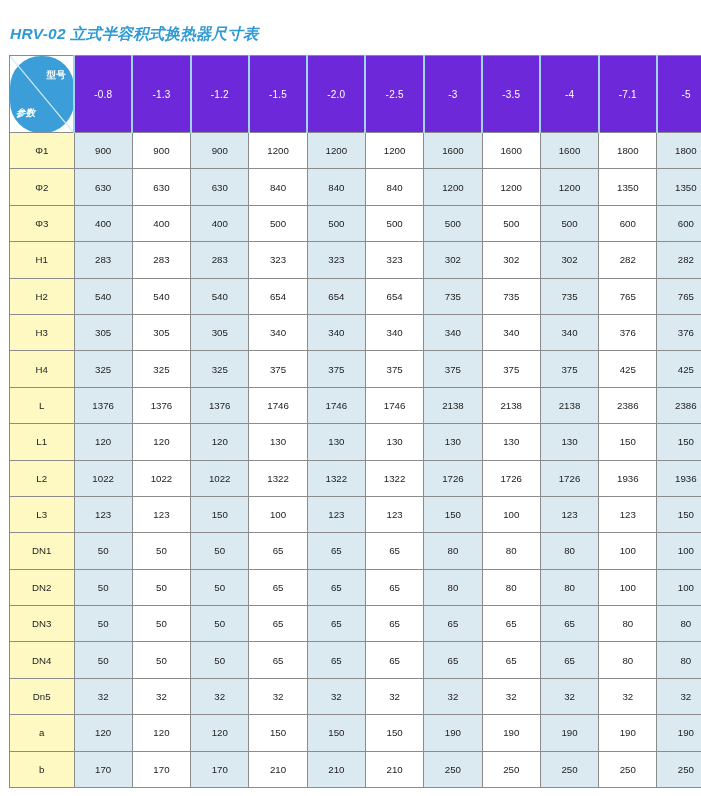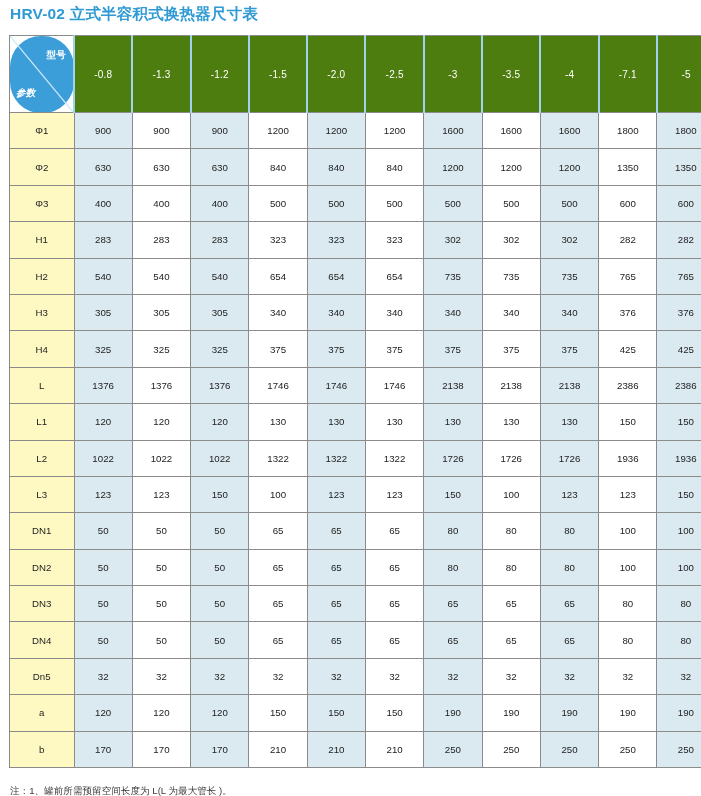--- a/index.html
+++ b/index.html
@@ -12,44 +12,45 @@
     height: 796px;
     font-family: "Liberation Sans", "DejaVu Sans", sans-serif;
     color: #333333;
     overflow: hidden;
     position: relative;
   }
   #page-title {
     font-size: 15.5px;
     font-weight: bold;
     color: #2f9ad4;
-    padding: 4px 0 0 10px;
+    padding: 24px 0 0 10px;
     letter-spacing: 0.2px;
     line-height: 20px;
     white-space: nowrap;
+    font-style: italic;
   }
   .table-wrap {
     margin: 11px 9px 0 9px;
   }
   table.dim-table {
     border-collapse: collapse;
     table-layout: fixed;
     width: 683px;
     font-size: 9.5px;
   }
   table.dim-table td, table.dim-table th {
     border: 1px solid #8b8b8b;
     text-align: center;
     vertical-align: middle;
     padding: 0;
     font-weight: normal;
   }
   
   thead th {
-    background: #4d7c0f;
+    background: #6d28d9;
     color: #ffffff;
     height: 76px;
     border-color: #3b9ed9;
     font-size: 10px;
     font-weight: bold;
     letter-spacing: 0.2px;
   }
   thead th.corner {
     position: relative;
     background: #3b9ed9;

